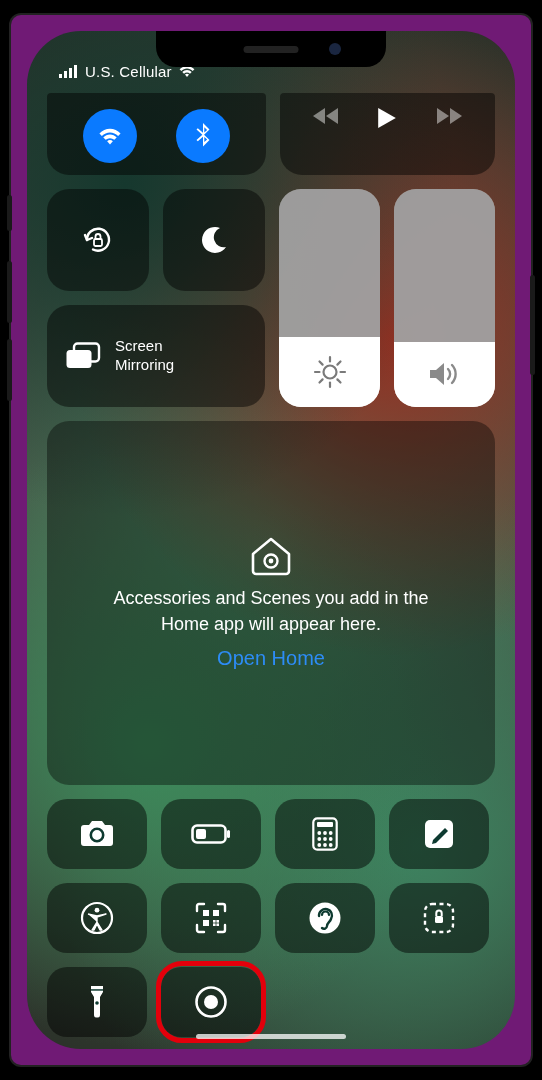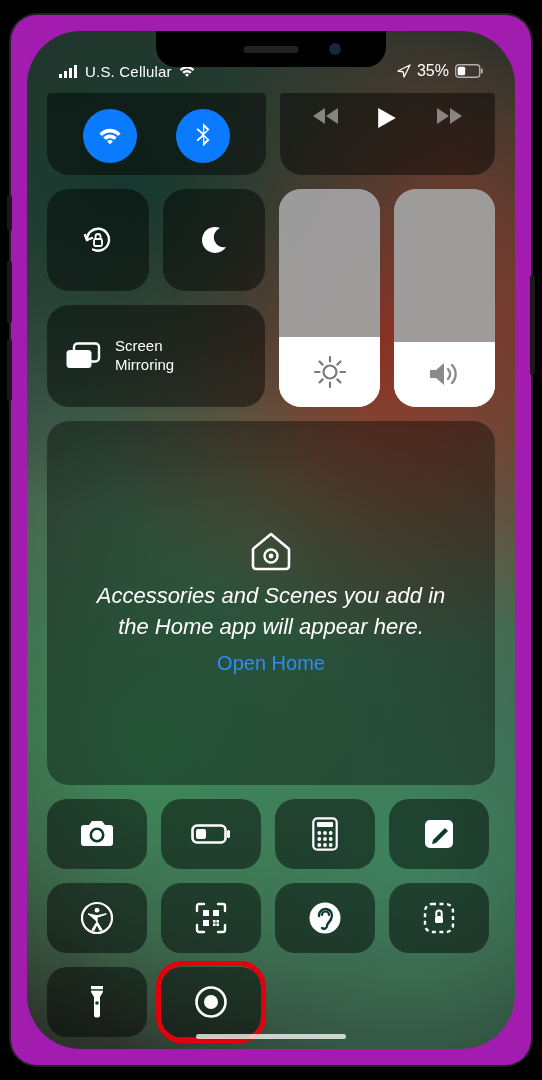--- a/index.html
+++ b/index.html
@@ -8,22 +8,22 @@
     height: 1080px;
     display: flex;
     align-items: center;
     justify-content: center;
     background: #000;
     font-family: -apple-system, "Helvetica Neue", Arial, sans-serif;
   }
   .phone {
     width: 520px;
     height: 1050px;
-    background: #a21caf;
-    border-radius: 26px;
+    background: #701a75;
+    border-radius: 10px;
     padding: 16px;
     position: relative;
     box-shadow: 0 0 0 2px #222;
   }
   .screen {
     width: 100%;
     height: 100%;
     border-radius: 54px;
     overflow: hidden;
     position: relative;
@@ -152,21 +152,21 @@
   .mirror-wide .icon-wrap { display:flex; align-items:center; }
 
   .home-module {
     width:100%; flex:1; min-height: 170px;
     display:flex; flex-direction:column;
     align-items:center; justify-content:center;
     color:#fff; text-align:center;
     padding: 22px 40px; gap:10px;
     background: rgba(0,0,0,0.38);
   }
-  .home-module .msg { font-size:22px; line-height:1.4;font-style:italic; }
+  .home-module .msg { font-size:18px; line-height:1.4; }
   .home-link { color:#2d8cf6; font-size:20px; }
 
   .shortcuts { display:flex; flex-direction:column; gap:14px; }
   .grid-row { display:flex; gap:14px; }
   .grid-tile {
     width: 100px; height: 70px;
     border-radius: 20px;
     background: rgba(0,0,0,0.48);
     display:flex; align-items:center; justify-content:center;
     color:#fff;
@@ -221,31 +221,20 @@
           <rect x="0" y="9" width="3" height="4" fill="#fff"></rect>
           <rect x="5" y="6" width="3" height="7" fill="#fff"></rect>
           <rect x="10" y="3" width="3" height="10" fill="#fff"></rect>
           <rect x="15" y="0" width="3" height="13" fill="#fff"></rect>
         </svg>
         <span class="carrier">U.S. Cellular</span>
         <svg width="18" height="14" viewBox="0 0 18 14">
           <path d="M9 13 L11 10.6 C10.4 10.1 9.7 9.8 9 9.8 C8.3 9.8 7.6 10.1 7 10.6 Z" fill="#fff"></path>
           <path d="M4.3 8 C5.6 6.8 7.2 6 9 6 C10.8 6 12.4 6.8 13.7 8 L12 9.7 C11.1 9 10.1 8.5 9 8.5 C7.9 8.5 6.9 9 6 9.7 Z" fill="#fff"></path>
           <path d="M1.6 5.3 C3.6 3.3 6.2 2 9 2 C11.8 2 14.4 3.3 16.4 5.3 L14.7 7 C13.1 5.5 11.1 4.5 9 4.5 C6.9 4.5 4.9 5.5 3.3 7 Z" fill="#fff"></path>
-        </svg>
-      </div>
-      <div class="status-right">
-        <svg width="14" height="14" viewBox="0 0 14 14">
-          <path d="M1 7 L13 1 L7 13 L6.2 7.8 Z" fill="none" stroke="#fff" stroke-width="1.3" stroke-linejoin="round"></path>
-        </svg>
-        <span>35%</span>
-        <svg width="28" height="14" viewBox="0 0 28 14">
-          <rect x="0.7" y="0.7" width="24" height="12.6" rx="3" fill="none" stroke="#fff" stroke-width="1.4" opacity="0.6"></rect>
-          <rect x="2.7" y="2.7" width="7.5" height="8.6" rx="1.5" fill="#fff"></rect>
-          <rect x="25.8" y="4.5" width="2" height="5" rx="1" fill="#fff" opacity="0.6"></rect>
         </svg>
       </div>
     </div>
 
     <div class="content">
 
       <div class="row">
         <div class="module conn-module">
           <div class="circ on">
             <svg width="26" height="20" viewBox="0 0 18 14">

